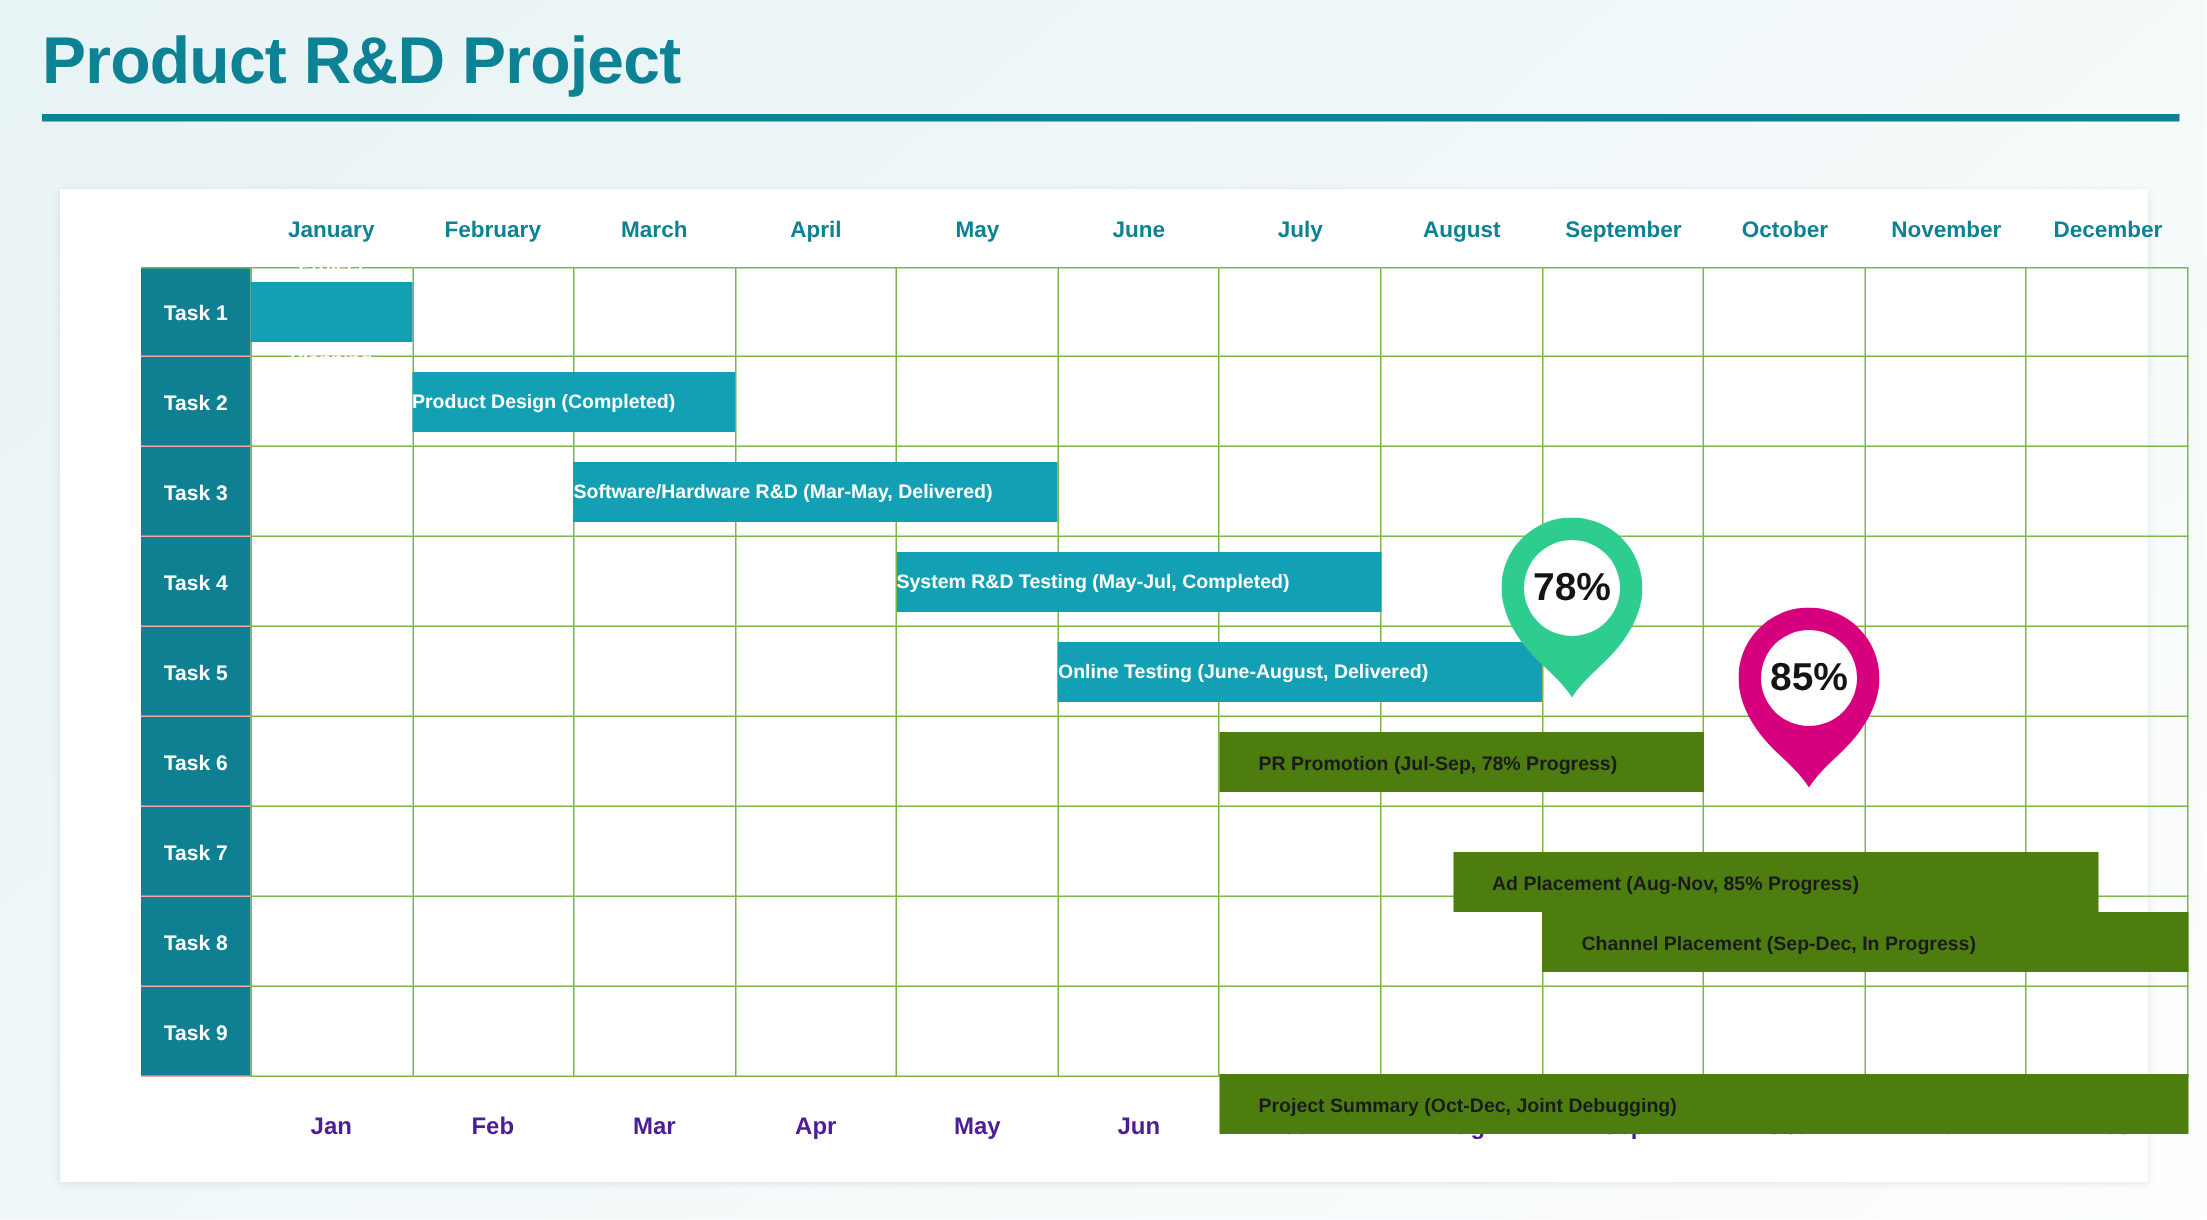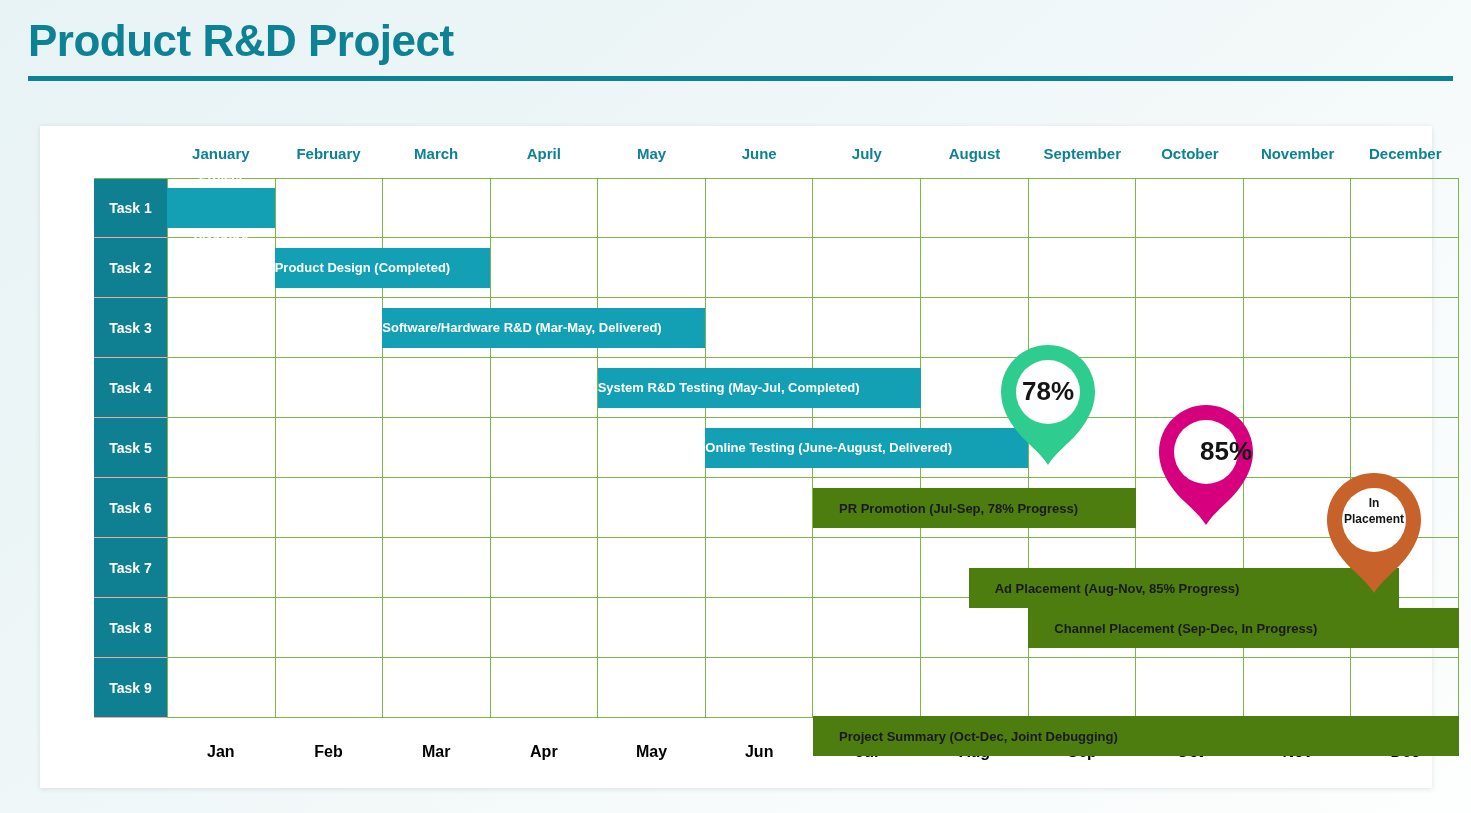--- a/index.html
+++ b/index.html
@@ -157,21 +157,21 @@
     top: 606px;
     width: 1292px;
     height: 40px;
     display: flex;
   }
   #axis-row .axis-cell {
     flex: 1 1 0;
     text-align: center;
     font-size: 16px;
     font-weight: bold;
-    color: #000000;
+    color: #4c1d95;
     line-height: 40px;
   }
 
   
   .pin {
     position: absolute;
     z-index: 20;
   }
   .pin svg { display: block; }
   .pin-label {
@@ -413,25 +413,15 @@
         <path d="M47 0 C21.0 0 0 21.0 0 47 C0 66 12 84 26 97 C34 104.5 42 112 47 120 C52 112 60 104.5 68 97 C82 84 94 66 94 47 C94 21.0 73.0 0 47 0 Z" fill="#2ecc8f"></path>
         <circle cx="47" cy="47" r="32" fill="#ffffff"></circle>
       </svg>
       <div class="pin-label" style="top: 26px; font-size: 26px; line-height: 40px;">78%</div>
     </div>
     <div class="pin" style="left: 1119px; top: 279px; width: 94px; height: 120px;">
       <svg width="94" height="120" viewBox="0 0 94 120">
         <path d="M47 0 C21.0 0 0 21.0 0 47 C0 66 12 84 26 97 C34 104.5 42 112 47 120 C52 112 60 104.5 68 97 C82 84 94 66 94 47 C94 21.0 73.0 0 47 0 Z" fill="#d6007f"></path>
         <circle cx="47" cy="47" r="32" fill="#ffffff"></circle>
       </svg>
-      <div class="pin-label" style="top: 26px; font-size: 26px; line-height: 40px; padding-left: 20px;">85%</div>
-    </div>
-    <div class="pin" style="left: 1287px; top: 347px; width: 94px; height: 120px;">
-      <svg width="94" height="120" viewBox="0 0 94 120">
-        <path d="M47 0 C21.0 0 0 21.0 0 47 C0 66 12 84 26 97 C34 104.5 42 112 47 120 C52 112 60 104.5 68 97 C82 84 94 66 94 47 C94 21.0 73.0 0 47 0 Z" fill="#c8622b"></path>
-        <circle cx="47" cy="47" r="32" fill="#ffffff"></circle>
-      </svg>
-      <div class="pin-label" style="top: 22px; font-size: 12px; line-height: 16px;">
-        <div>In</div>
-        <div>Placement</div>
-      </div>
+      <div class="pin-label" style="top: 26px; font-size: 26px; line-height: 40px;">85%</div>
     </div>
   </div>
 
 </body></html>

